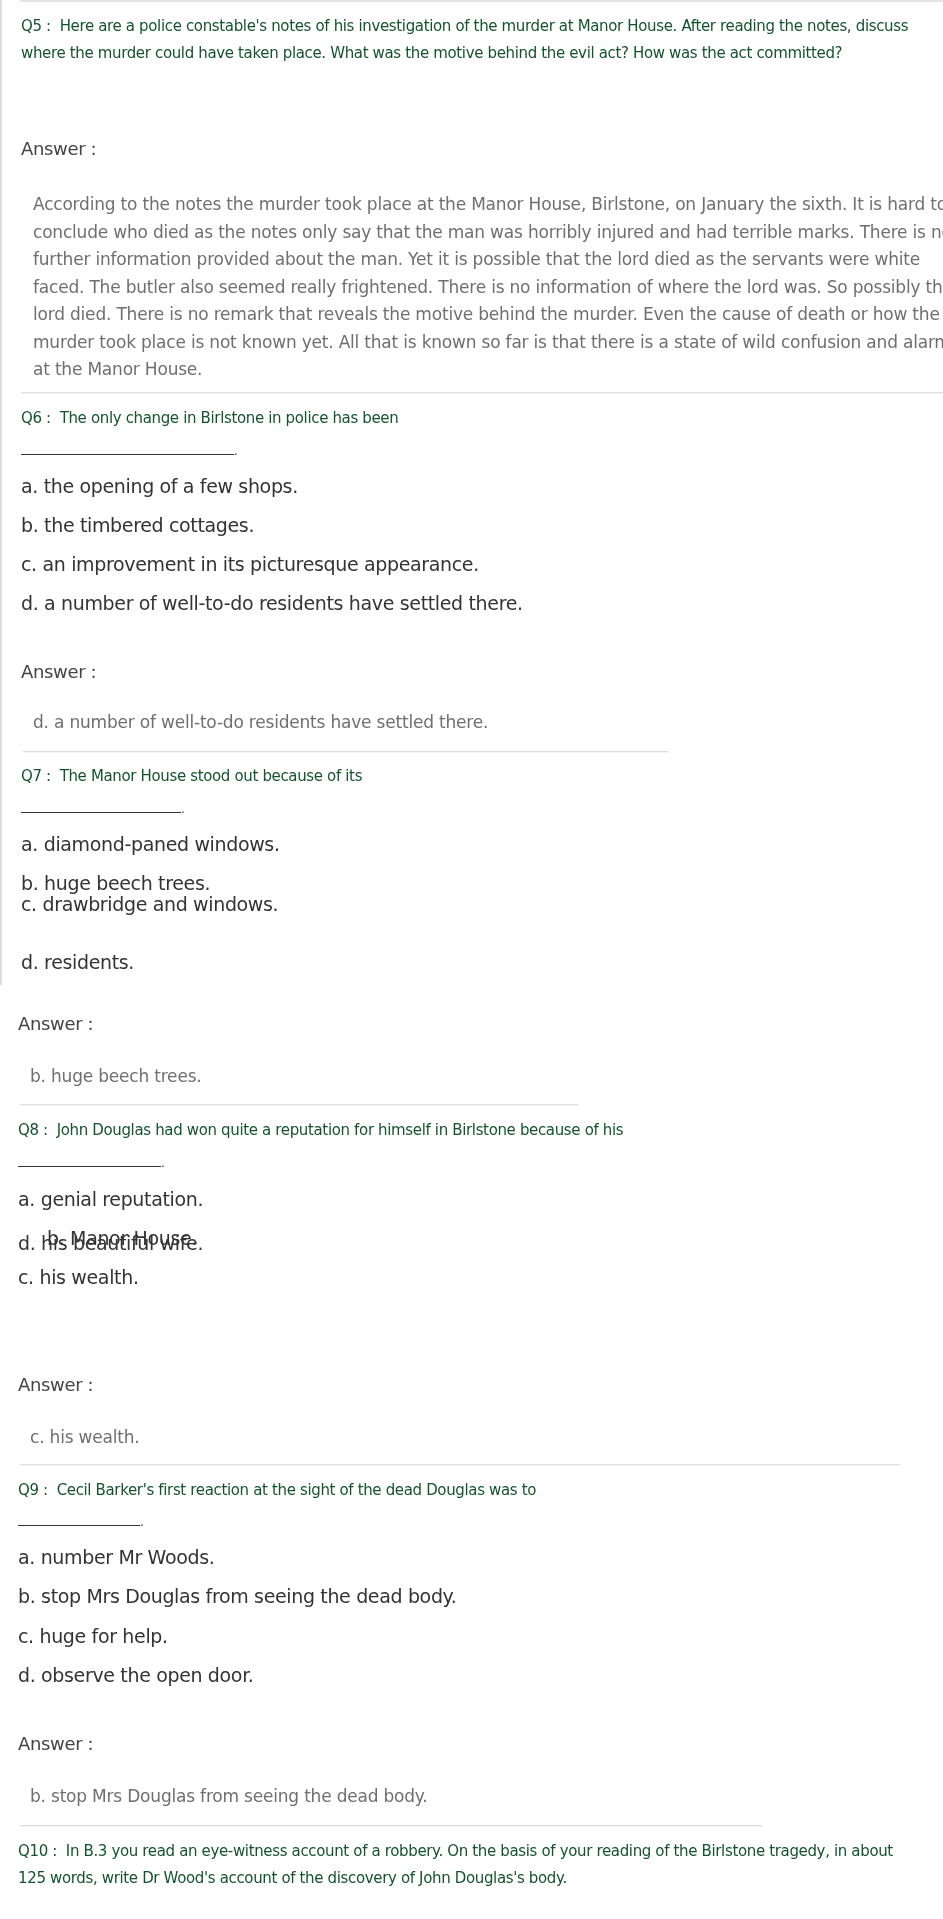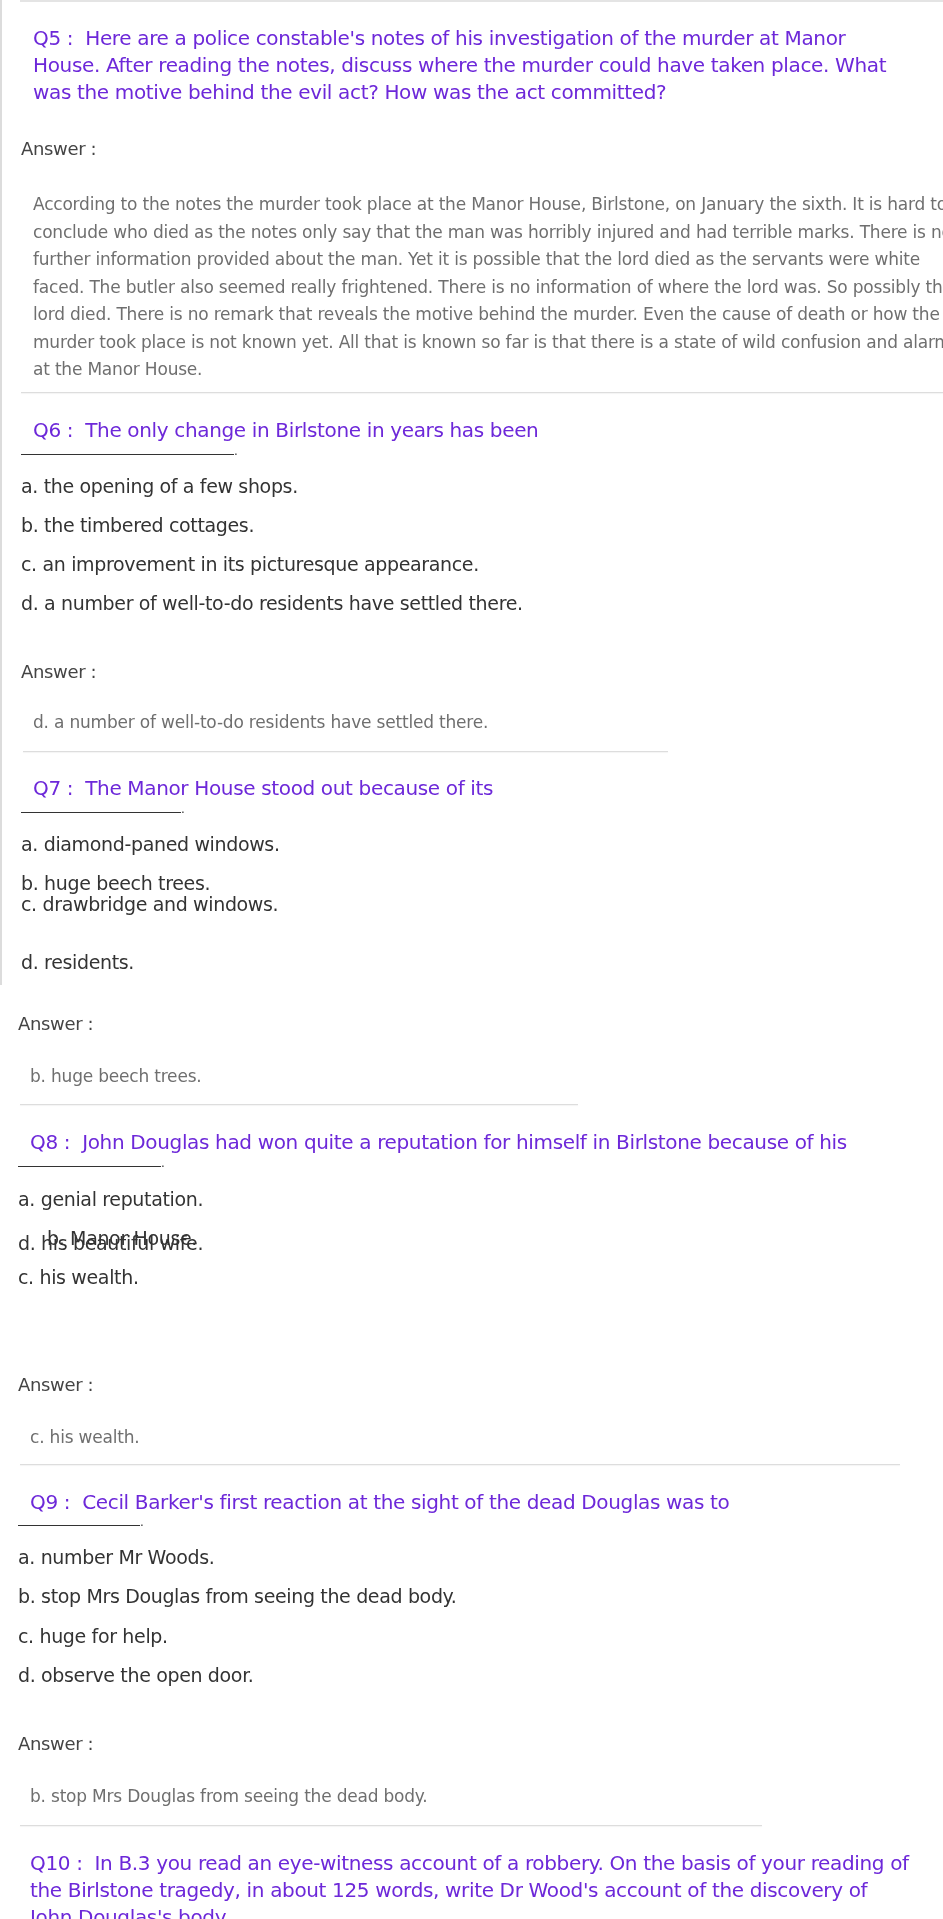--- a/index.html
+++ b/index.html
@@ -31,24 +31,24 @@
     height: 2px;
     background: #e4e4e4;
   }
   .content {
     position: absolute;
     left: 21px;
     top: 0;
     width: 916px;
   }
   .q {
-    font-size: 20px;
+    font-size: 15px;
     line-height: 27px;
-    color: #6d28d9;
-    margin: 12px;
+    color: #14532d;
+    margin: 0;
     letter-spacing: -0.35px;
   }
   .blank {
     display: inline-block;
     border-bottom: 1.5px solid #333;
     height: 10px;
     vertical-align: baseline;
   }
   .blank-dot {
     font-size: 12px;
@@ -94,21 +94,21 @@
       <span>Q5 :</span>&nbsp;
       <span>Here are a police constable's notes of his investigation of the murder at Manor House. After reading the notes, discuss where the murder could have taken place. What was the motive behind the evil act? How was the act committed?</span>
     </p>
   </div>
   <p class="ans-label abs" style="top:137px;">Answer :</p>
   <p class="ans-text abs" style="top:179px; width:920px;">According to the notes the murder took place at the Manor House, Birlstone, on January the sixth. It is hard to conclude who died as the notes only say that the man was horribly injured and had terrible marks. There is no further information provided about the man. Yet it is possible that the lord died as the servants were white faced. The butler also seemed really frightened. There is no information of where the lord was. So possibly the lord died. There is no remark that reveals the motive behind the murder. Even the cause of death or how the murder took place is not known yet. All that is known so far is that there is a state of wild confusion and alarm at the Manor House.</p>
   <div class="sep abs" style="top:392px; left:0; width:922px;"></div>
 
   <p class="q abs" style="top:405px;">
     <span>Q6 :</span>&nbsp;
-    <span>The only change in Birlstone in years has been</span>
+    <span>The only change in Birlstone in police has been</span>
   </p>
   <div class="abs" style="top:440px; left:0;">
     <span class="blank" style="width:213px;"></span><span class="blank-dot">.</span>
   </div>
   <p class="opt abs" style="top:474px;">a. the opening of a few shops.</p>
   <p class="opt abs" style="top:513px;">b. the timbered cottages.</p>
   <p class="opt abs" style="top:552px;">c. an improvement in its picturesque appearance.</p>
   <p class="opt abs" style="top:591px;">d. a number of well-to-do residents have settled there.</p>
   <p class="ans-label abs" style="top:660px;">Answer :</p>
   <p class="ans-text abs" style="top:697px;">d. a number of well-to-do residents have settled there.</p>

